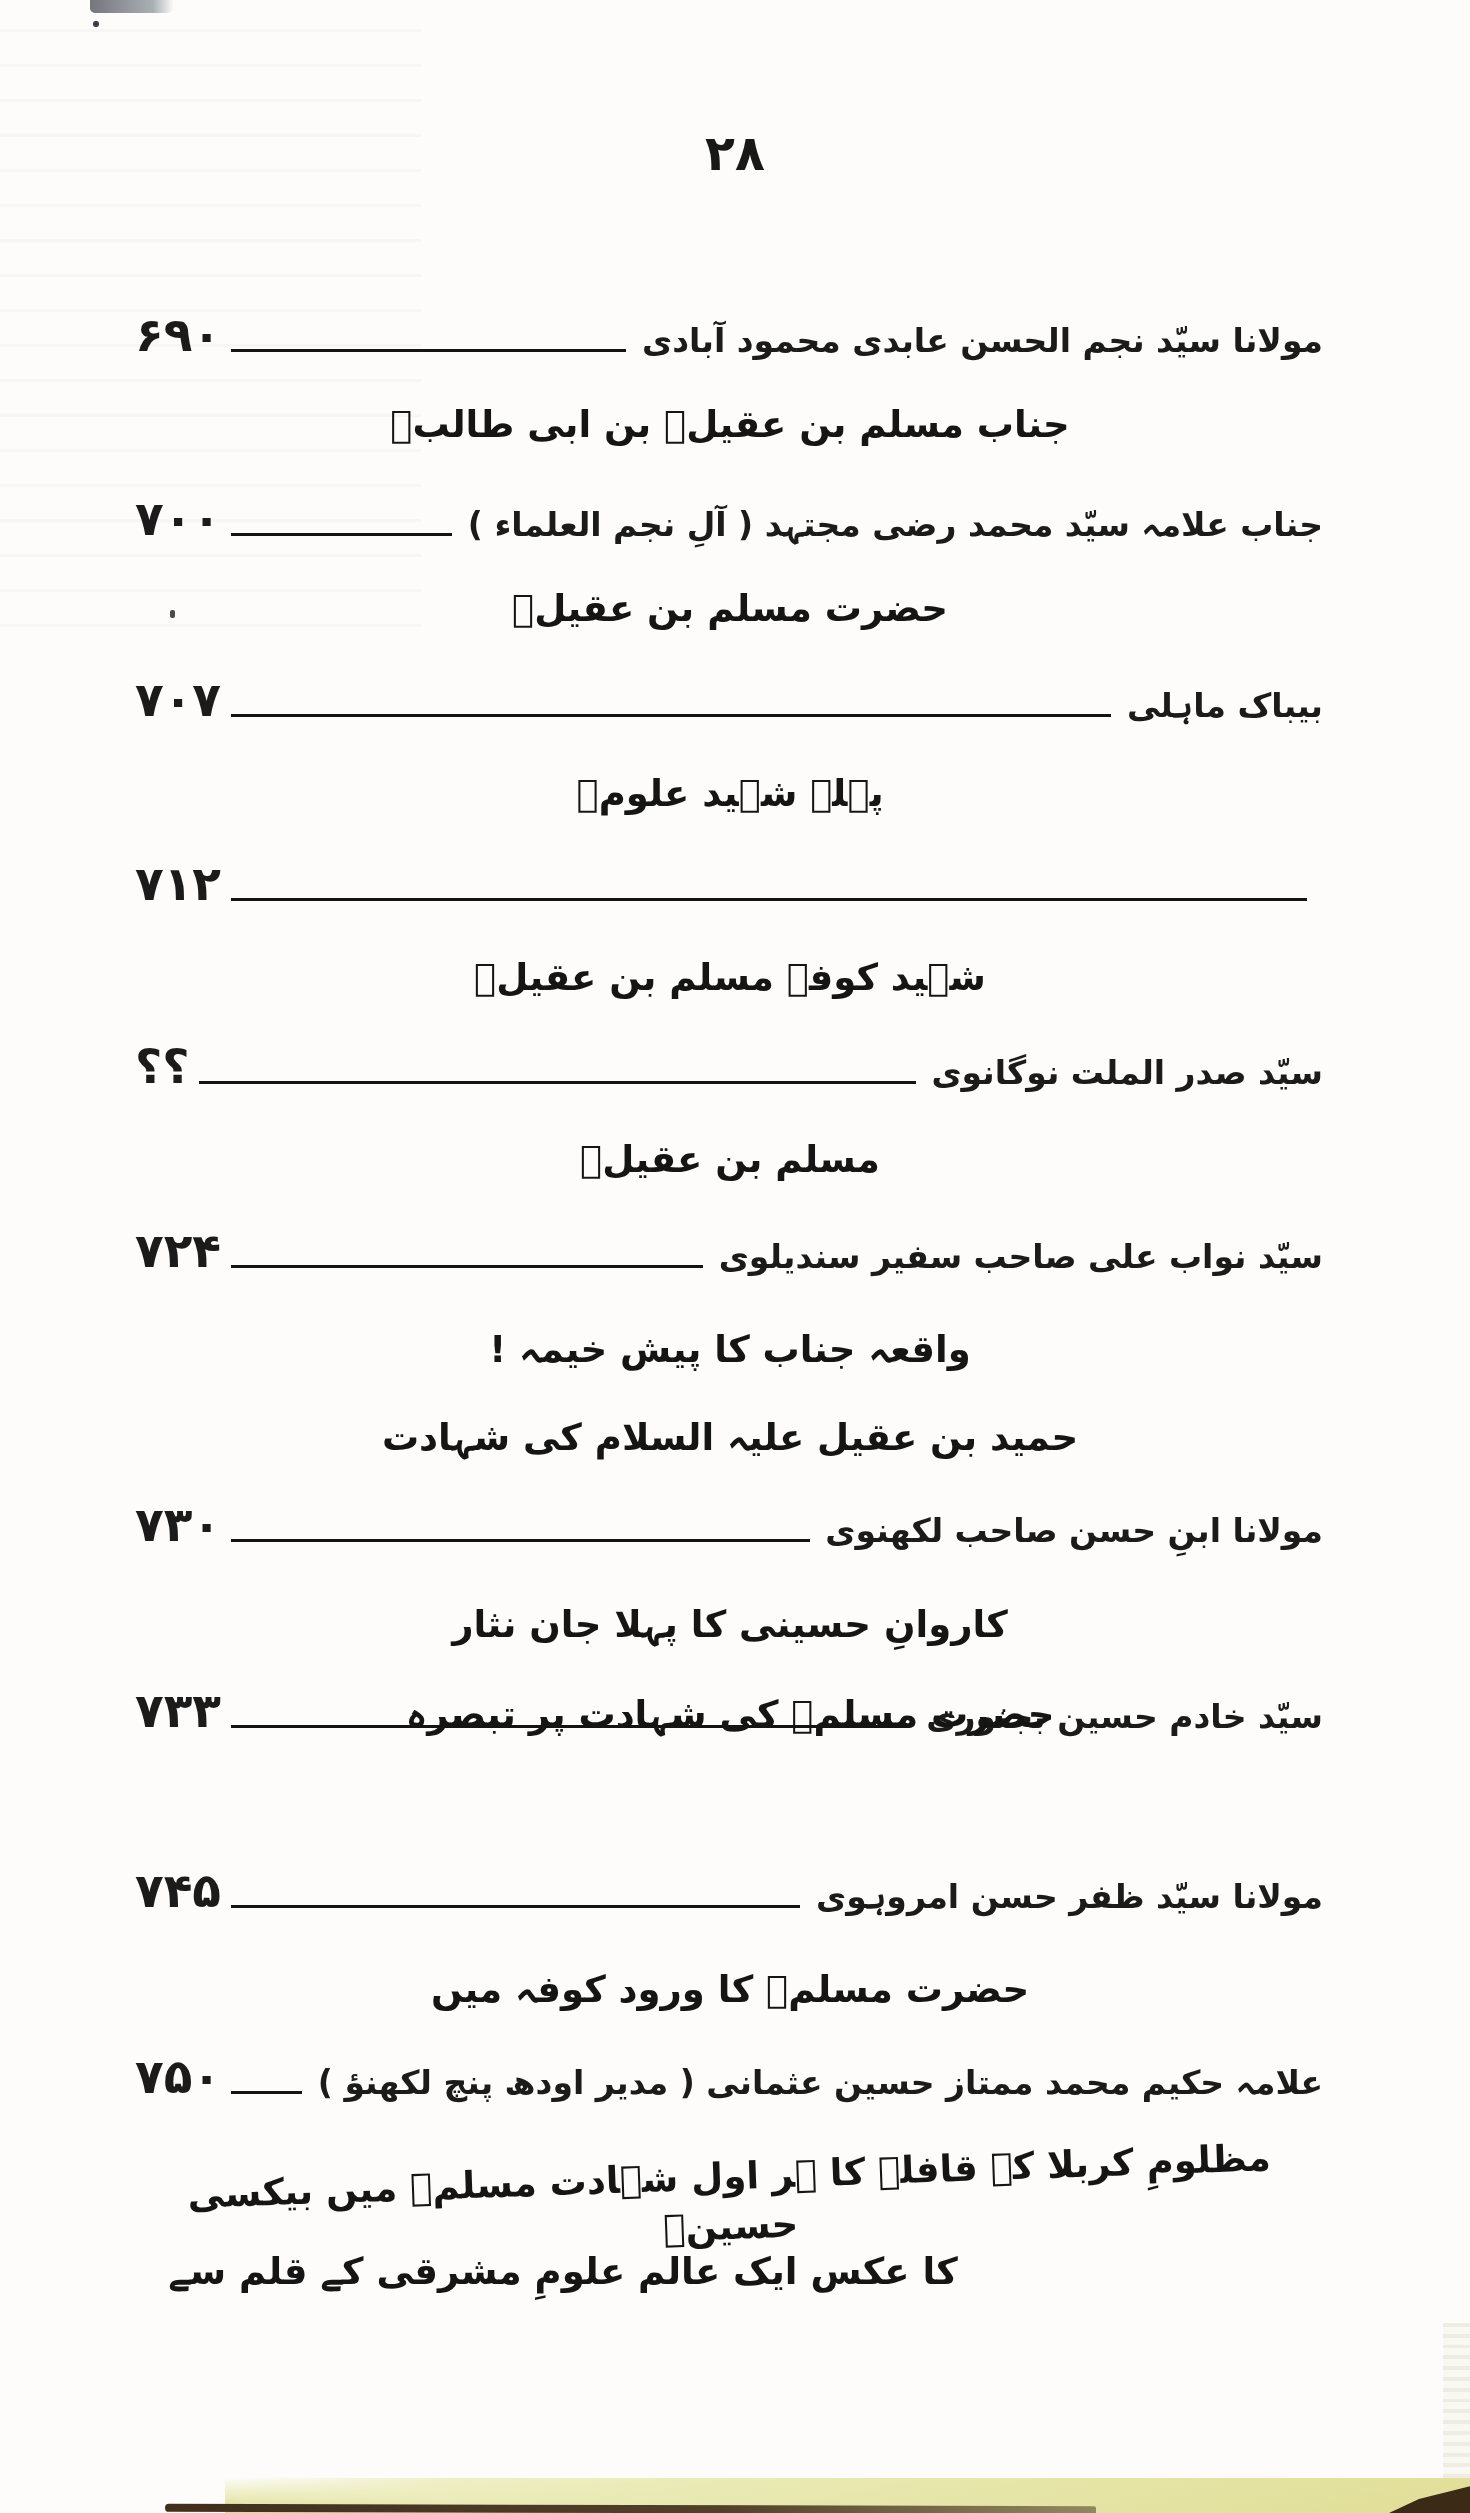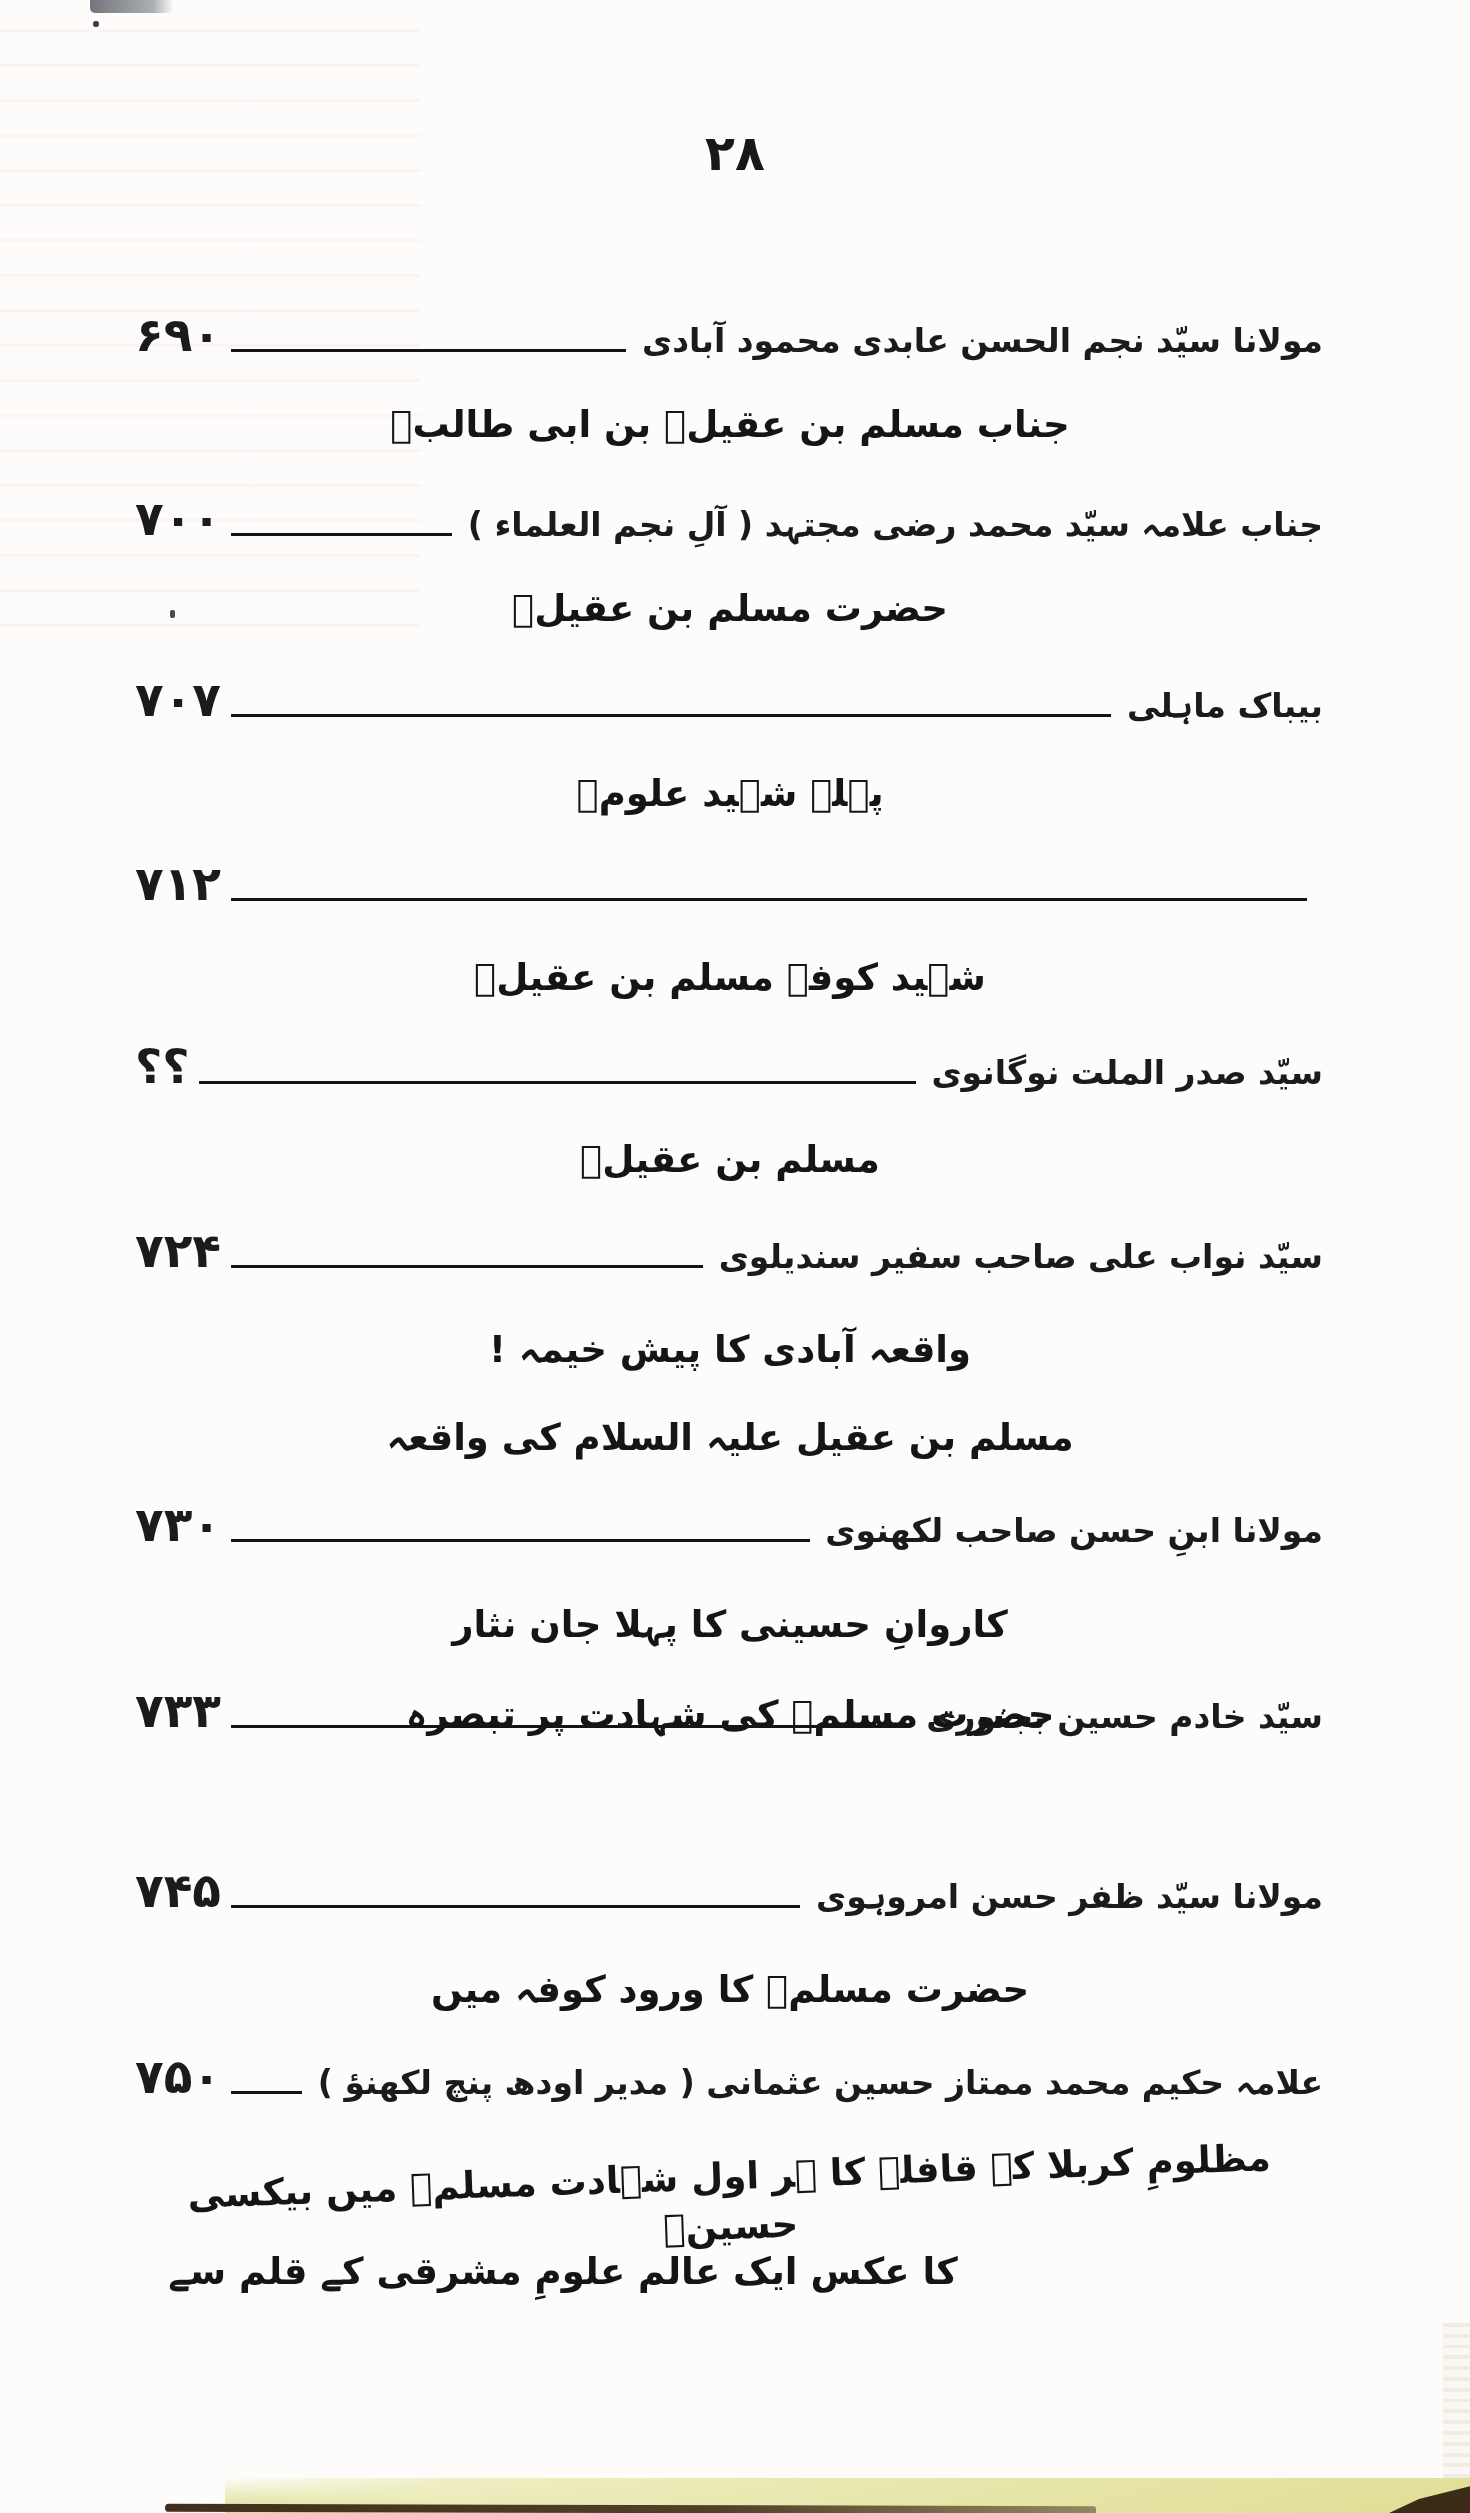--- a/index.html
+++ b/index.html
@@ -110,22 +110,22 @@
   <span class="entry-line"></span>
   <span class="entry-page">؟؟</span>
 </div>
 <div class="title-row" style="top:1135px">مسلم بن عقیلؑ</div>
 
 <div class="entry-row" style="top:1198px">
   <span class="entry-author">سیّد نواب علی صاحب سفیر سندیلوی</span>
   <span class="entry-line"></span>
   <span class="entry-page">۷۲۴</span>
 </div>
-<div class="title-row" style="top:1325px">واقعہ آبادی کا پیش خیمہ !</div>
-<div class="title-row" style="top:1413px">مسلم بن عقیل علیہ السلام کی واقعہ</div>
+<div class="title-row" style="top:1325px">واقعہ جناب کا پیش خیمہ !</div>
+<div class="title-row" style="top:1413px">حمید بن عقیل علیہ السلام کی شہادت</div>
 
 <div class="entry-row" style="top:1472px">
   <span class="entry-author">مولانا ابنِ حسن صاحب لکھنوی</span>
   <span class="entry-line"></span>
   <span class="entry-page">۷۳۰</span>
 </div>
 <div class="title-row" style="top:1600px">کاروانِ حسینی کا پہلا جان نثار</div>
 
 <div class="entry-row" style="top:1658px">
   <span class="entry-author">سیّد خادم حسین بجنوری</span>

